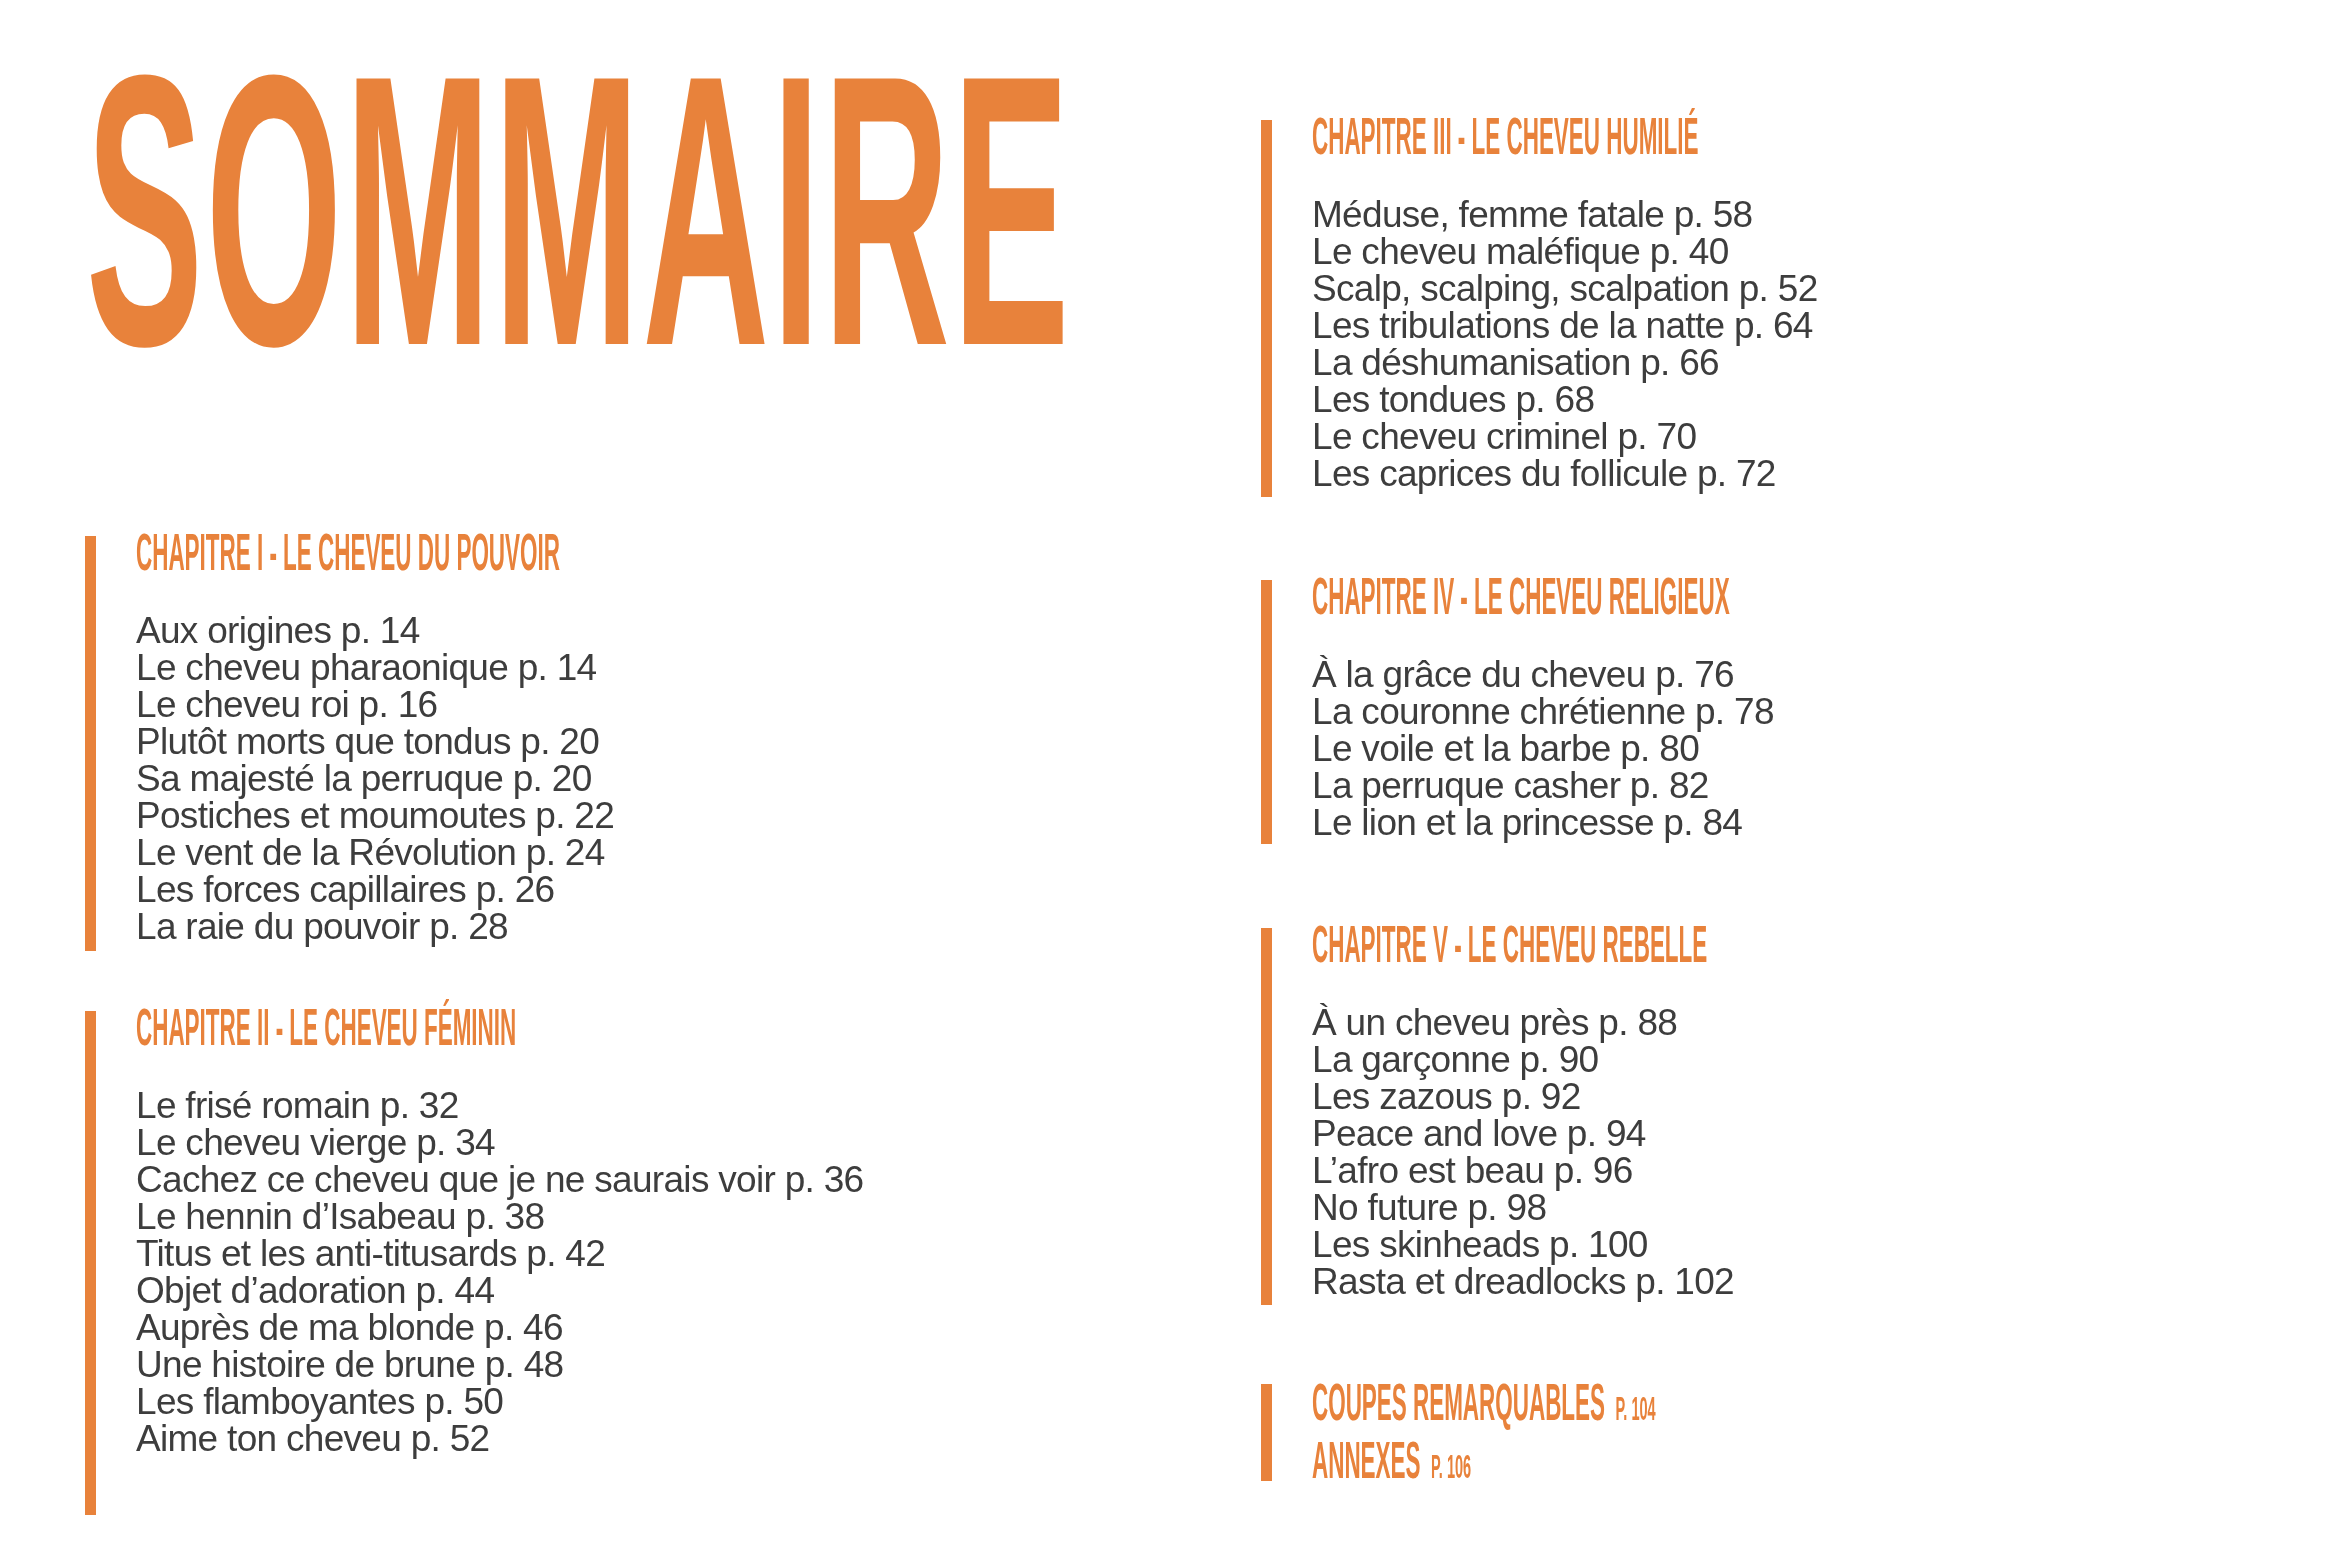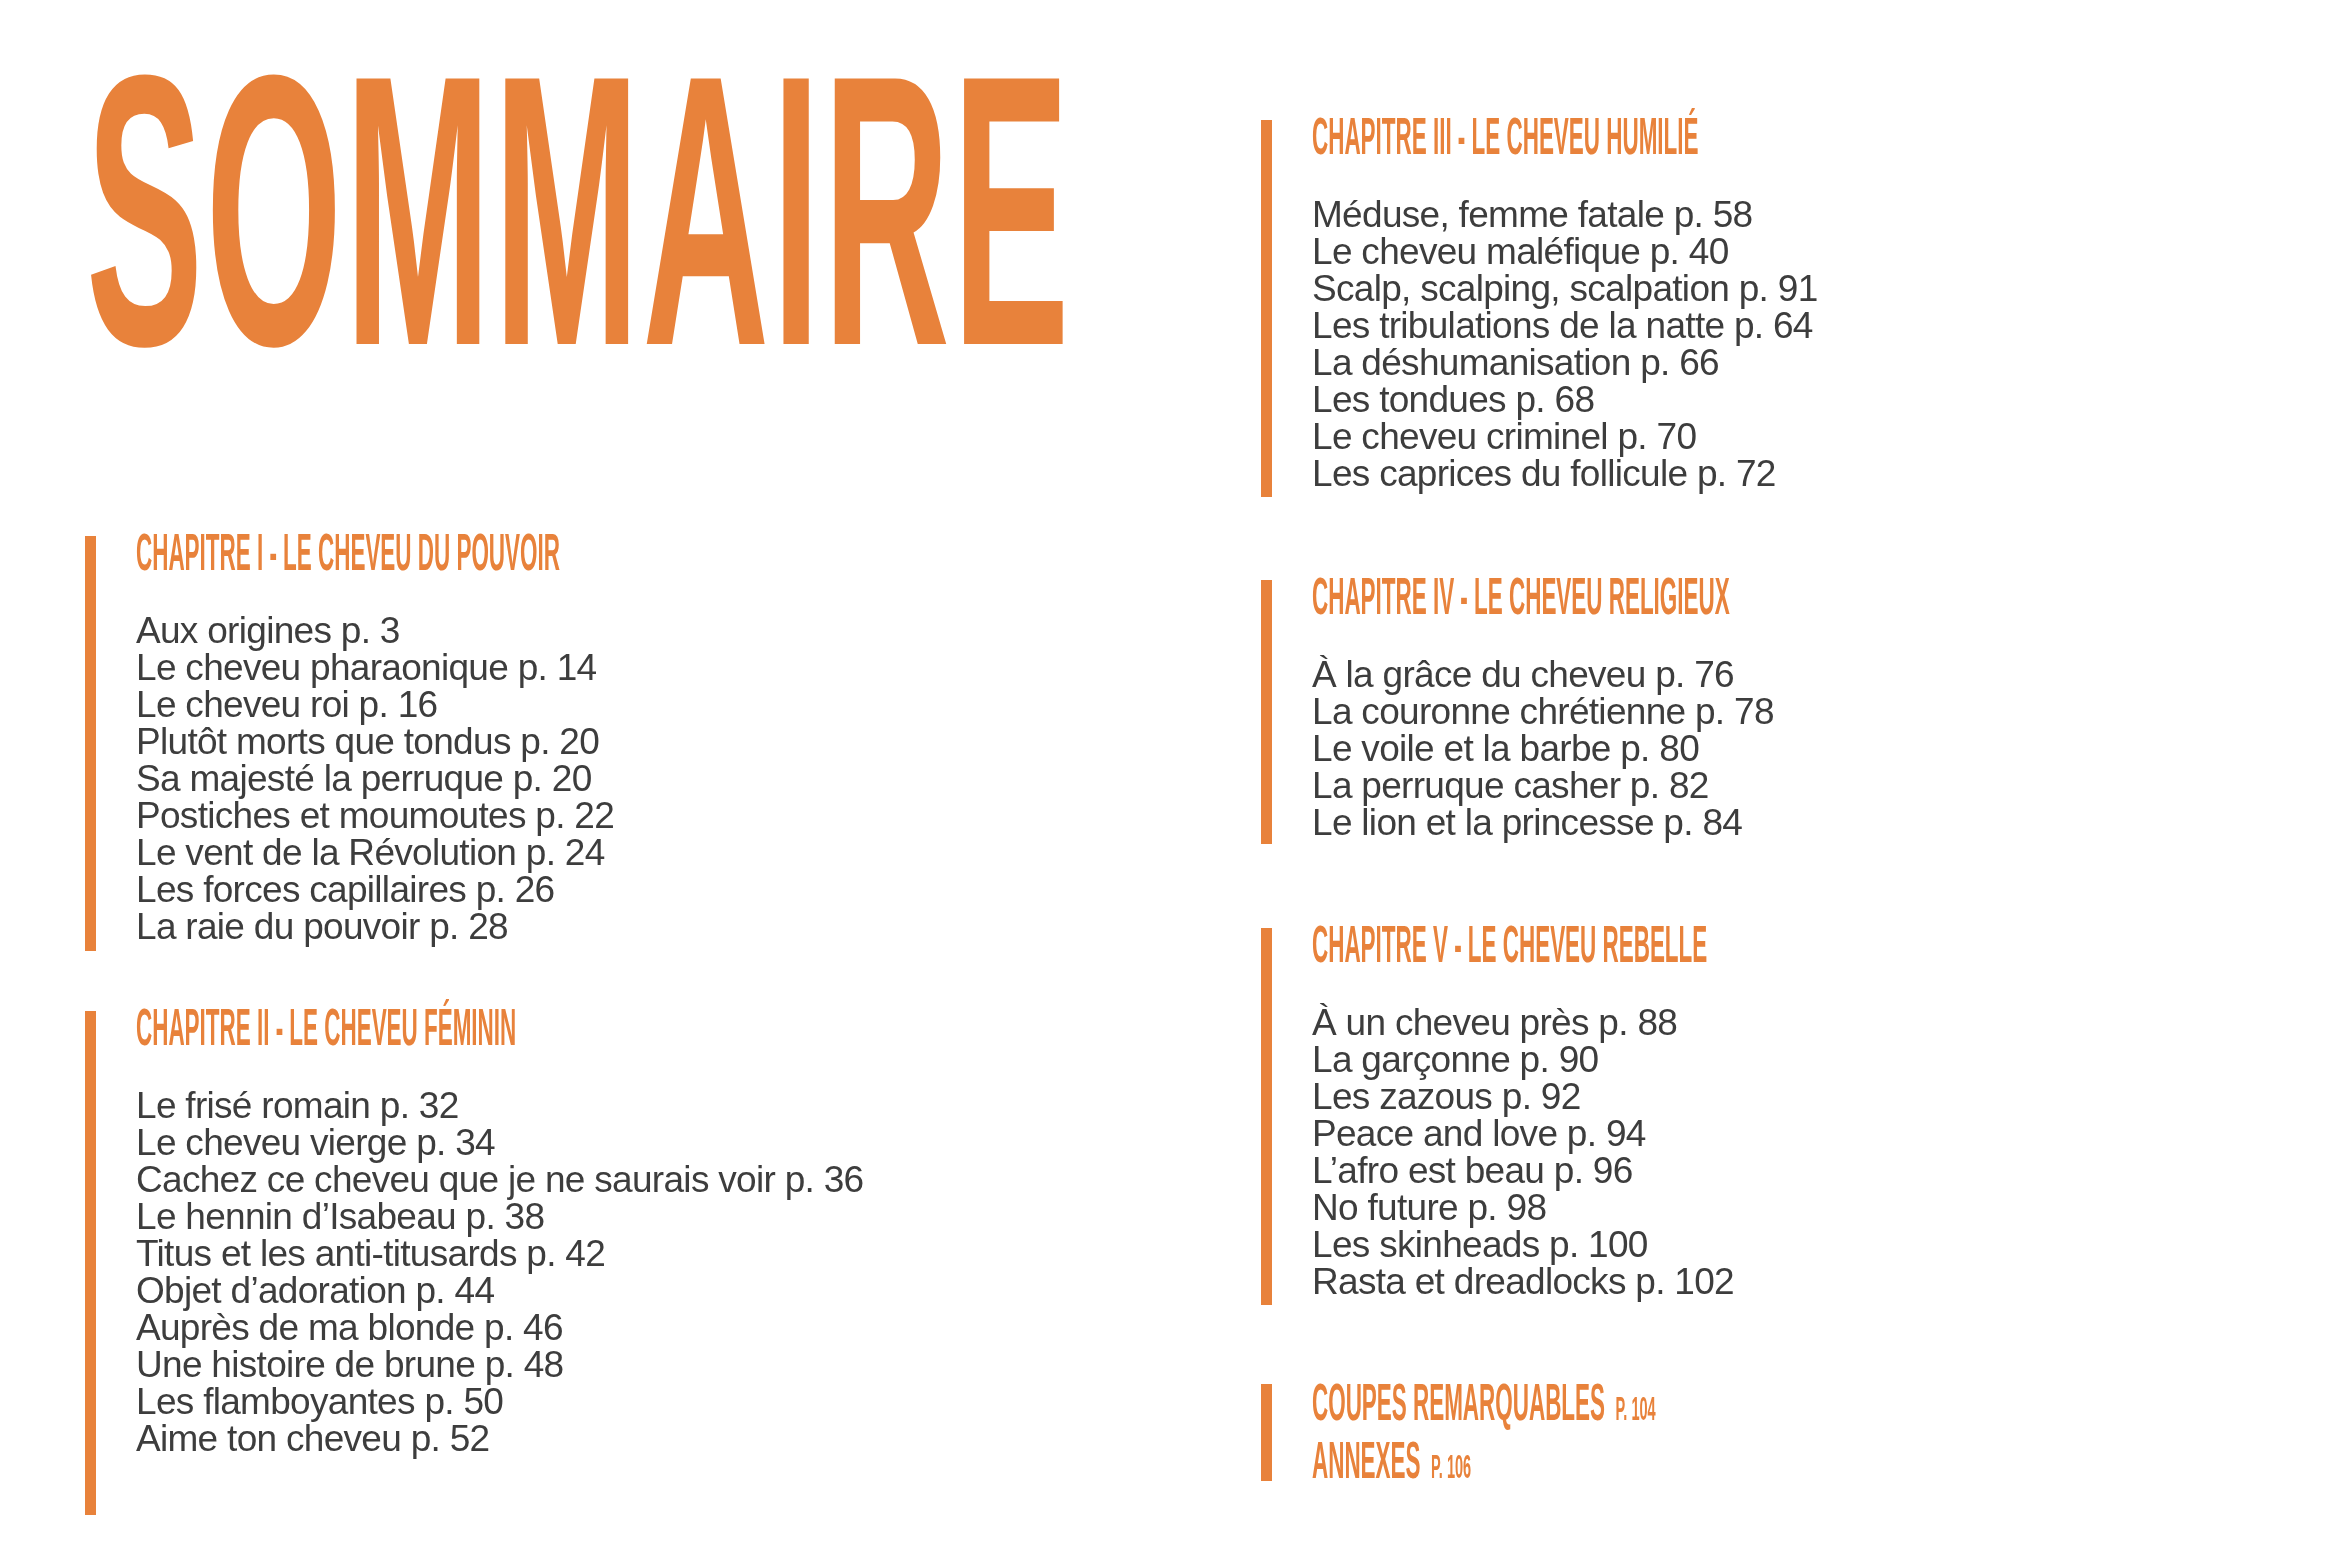--- a/index.html
+++ b/index.html
@@ -89,21 +89,21 @@
 </style>
 </head>
 <body>
 
 <h1 class="big-title">SOMMAIRE</h1>
 
 <section class="chapter" id="ch1">
   <div class="bar"></div>
   <h2 class="chapter-heading">CHAPITRE I - LE CHEVEU DU POUVOIR</h2>
   <ul class="entries">
-      <li>Aux origines p. 3</li>
+      <li>Aux origines p. 14</li>
       <li>Le cheveu pharaonique p. 14</li>
       <li>Le cheveu roi p. 16</li>
       <li>Plutôt morts que tondus p. 20</li>
       <li>Sa majesté la perruque p. 20</li>
       <li>Postiches et moumoutes p. 22</li>
       <li>Le vent de la Révolution p. 24</li>
       <li>Les forces capillaires p. 26</li>
       <li>La raie du pouvoir p. 28</li>
     </ul>
 </section>
@@ -124,21 +124,21 @@
       <li>Aime ton cheveu p. 52</li>
     </ul>
 </section>
 
 <section class="chapter" id="ch3">
   <div class="bar"></div>
   <h2 class="chapter-heading">CHAPITRE III - LE CHEVEU HUMILIÉ</h2>
   <ul class="entries">
       <li>Méduse, femme fatale p. 58</li>
       <li>Le cheveu maléfique p. 40</li>
-      <li>Scalp, scalping, scalpation p. 91</li>
+      <li>Scalp, scalping, scalpation p. 52</li>
       <li>Les tribulations de la natte p. 64</li>
       <li>La déshumanisation p. 66</li>
       <li>Les tondues p. 68</li>
       <li>Le cheveu criminel p. 70</li>
       <li>Les caprices du follicule p. 72</li>
     </ul>
 </section>
 
 <section class="chapter" id="ch4">
   <div class="bar"></div>

